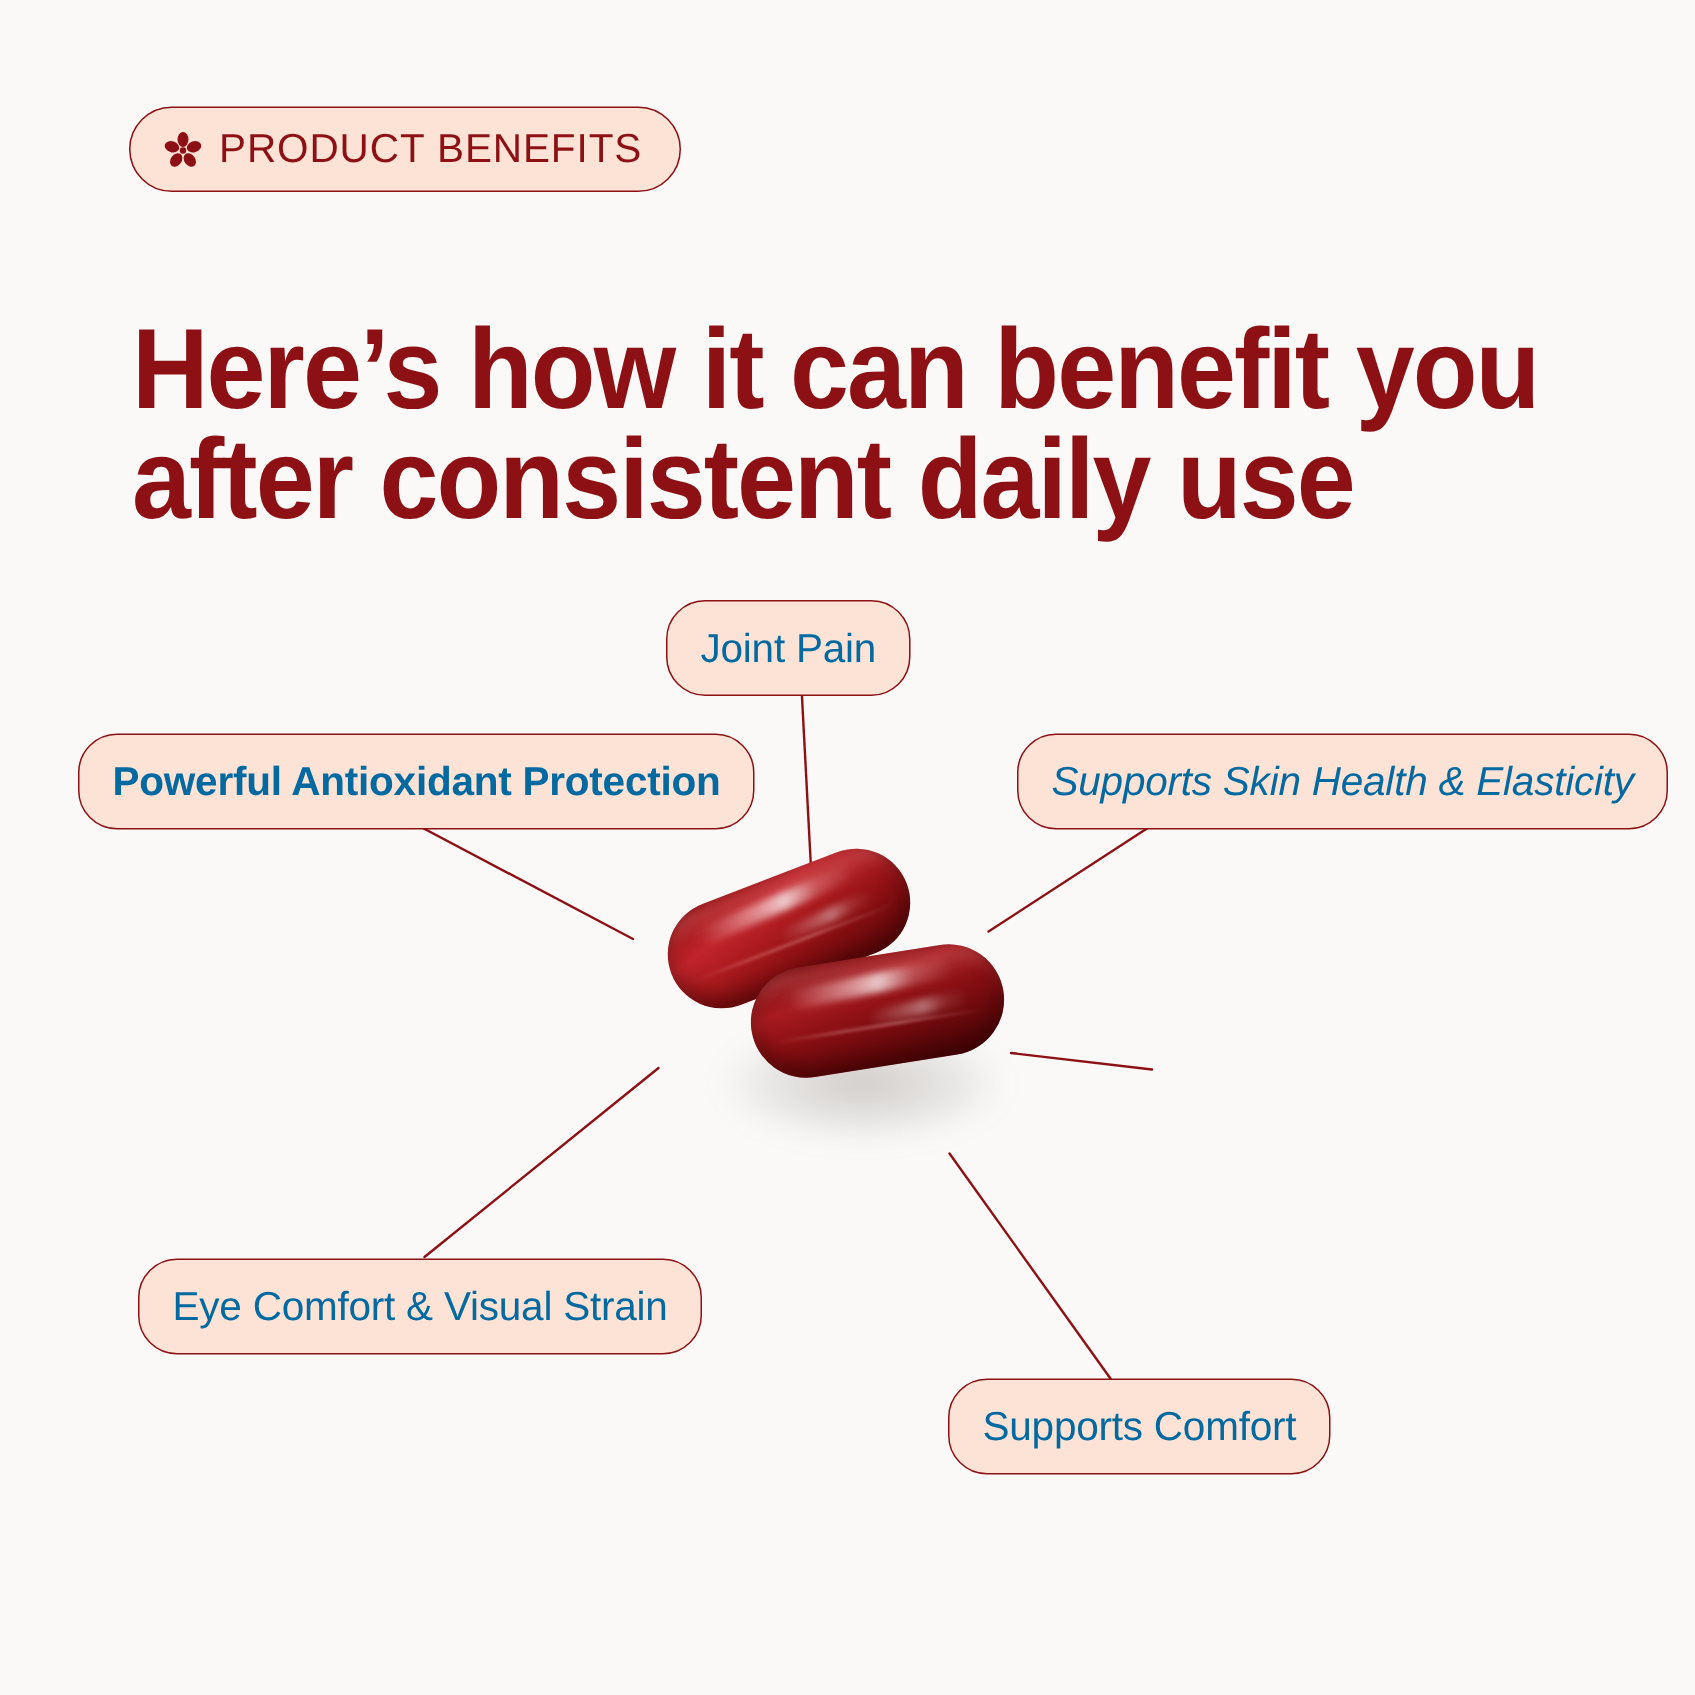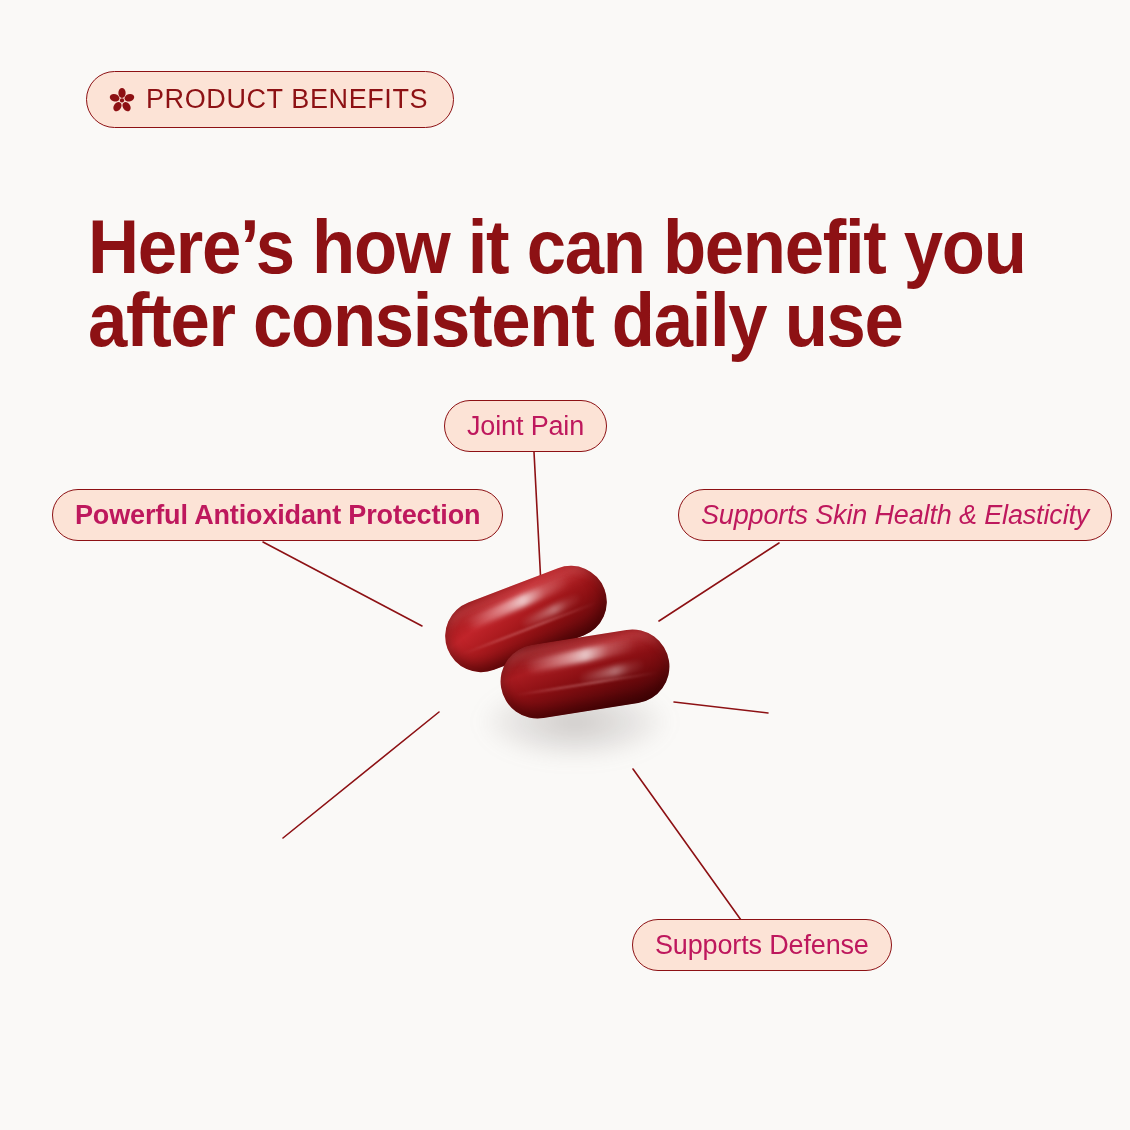--- a/index.html
+++ b/index.html
@@ -163,29 +163,29 @@
     width: 84%;
     height: 2px;
     background: linear-gradient(90deg, rgba(255,180,180,0) 0%, rgba(255,190,190,0.30) 30%, rgba(255,200,200,0.35) 60%, rgba(255,180,180,0) 100%);
     filter: blur(1px);
   }
 
   
   .pill {
     position: absolute;
     box-sizing: border-box;
-    height: 52px;
+    height: 64px;
     display: flex;
     align-items: center;
     justify-content: center;
     padding: 0 22px;
     border: 1.4px solid #8d1114;
     border-radius: 26px;
     background: #fce3d6;
-    color: #be185d;
+    color: #0369a1;
     font-size: 27px;
     line-height: 1;
     white-space: nowrap;
     letter-spacing: -0.15px;
   }
 </style>
 </head>
 <body>
 
 <div class="stage">
@@ -243,17 +243,20 @@
   <div class="pill" style="left:30px; top:489px;font-weight:bold;">
     <span>Powerful Antioxidant Protection</span>
   </div>
 
   <div class="pill" style="left:656px; top:489px;font-style:italic;">
     <span>Supports Skin Health &amp; Elasticity</span>
   </div>
 
 
   <div class="pill" style="left:610px; top:919px;">
-    <span>Supports Defense</span>
-  </div>
-
+    <span>Supports Comfort</span>
+  </div>
+
+  <div class="pill" style="left:70px; top:839px;">
+    <span>Eye Comfort &amp; Visual Strain</span>
+  </div>
 
 </div>
 
 </body></html>

